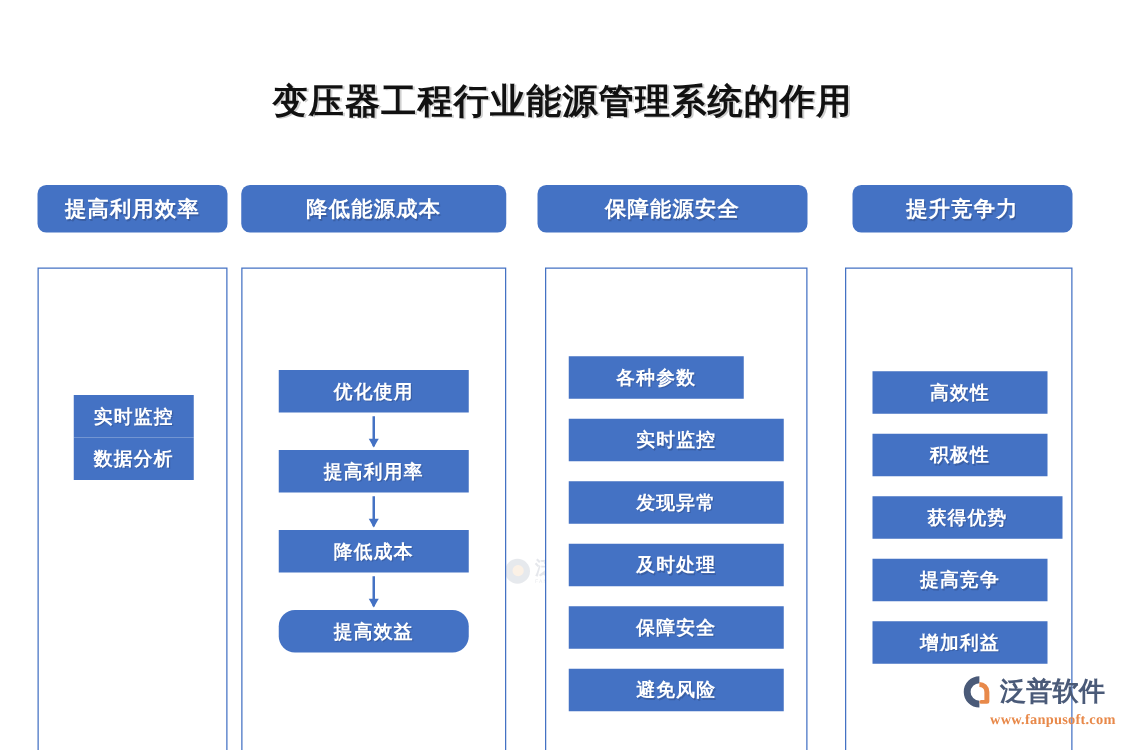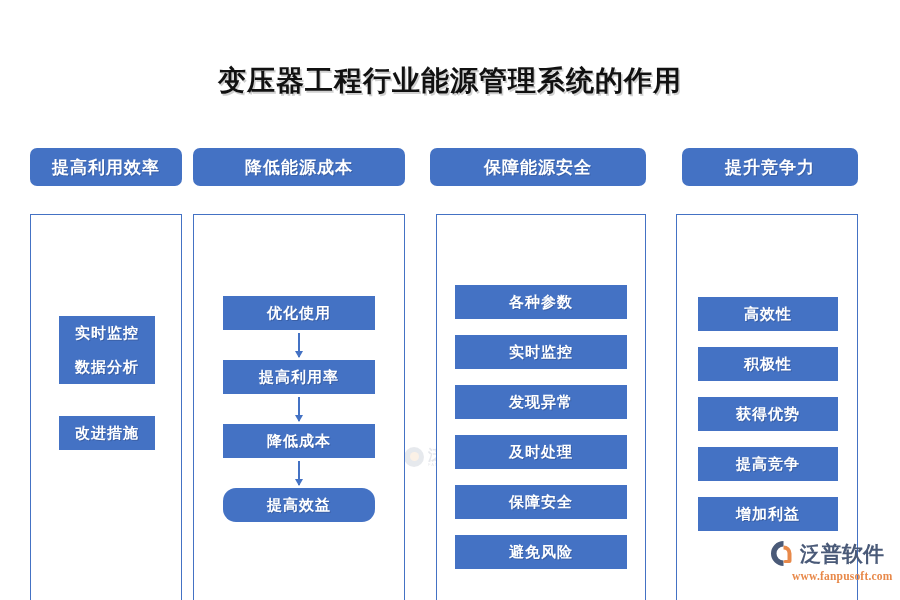--- a/index.html
+++ b/index.html
@@ -160,52 +160,51 @@
       <div class="wm-sub">FANPU SOFTWARE</div>
     </div>
   </div>
 
   <div class="columns" id="columns">
       <div class="column" style="left: 30px; width: 152px;">
         <div class="col-header">提高利用效率</div>
         <div class="col-body" style="left: 0px; width: 152px; height: 457px;">
           <div class="item" style="left: 28px; top: 101px; width: 96px; height: 34px;">实时监控</div>
           <div class="item" style="left: 28px; top: 135px; width: 96px; height: 34px;">数据分析</div>
-          <div class="item" style="left: 28px; top: 201px; width: 96px; height: 34px;">改进措施</div>
         </div>
       </div>
       <div class="column" style="left: 193px; width: 212px;">
         <div class="col-header">降低能源成本</div>
         <div class="col-body" style="left: 0px; width: 212px; height: 457px;">
           <div class="item" style="left: 29px; top: 81px; width: 152px; height: 34px;">优化使用</div>
           <div class="arrow" style="left: 104px; top: 118px; height: 24px;"></div>
           <div class="item" style="left: 29px; top: 145px; width: 152px; height: 34px;">提高利用率</div>
           <div class="arrow" style="left: 104px; top: 182px; height: 24px;"></div>
           <div class="item" style="left: 29px; top: 209px; width: 152px; height: 34px;">降低成本</div>
           <div class="arrow" style="left: 104px; top: 246px; height: 24px;"></div>
           <div class="item" style="left: 29px; top: 273px; width: 152px; height: 34px; border-radius: 13px;">提高效益</div>
         </div>
       </div>
       <div class="column" style="left: 430px; width: 216px;">
         <div class="col-header">保障能源安全</div>
         <div class="col-body" style="left: 6px; width: 210px; height: 457px;">
-          <div class="item" style="left: 18px; top: 70px; width: 172px; height: 34px;">各种参数</div>
+          <div class="item" style="left: 18px; top: 70px; width: 140px; height: 34px;">各种参数</div>
           <div class="item" style="left: 18px; top: 120px; width: 172px; height: 34px;">实时监控</div>
           <div class="item" style="left: 18px; top: 170px; width: 172px; height: 34px;">发现异常</div>
           <div class="item" style="left: 18px; top: 220px; width: 172px; height: 34px;">及时处理</div>
           <div class="item" style="left: 18px; top: 270px; width: 172px; height: 34px;">保障安全</div>
           <div class="item" style="left: 18px; top: 320px; width: 172px; height: 34px;">避免风险</div>
         </div>
       </div>
       <div class="column" style="left: 682px; width: 176px;">
         <div class="col-header">提升竞争力</div>
         <div class="col-body" style="left: -6px; width: 182px; height: 457px;">
           <div class="item" style="left: 21px; top: 82px; width: 140px; height: 34px;">高效性</div>
           <div class="item" style="left: 21px; top: 132px; width: 140px; height: 34px;">积极性</div>
-          <div class="item" style="left: 21px; top: 182px; width: 140px; height: 34px;">获得优势</div>
+          <div class="item" style="left: 21px; top: 182px; width: 152px; height: 34px;">获得优势</div>
           <div class="item" style="left: 21px; top: 232px; width: 140px; height: 34px;">提高竞争</div>
           <div class="item" style="left: 21px; top: 282px; width: 140px; height: 34px;">增加利益</div>
         </div>
       </div>
     </div>
 
   <div class="logo">
     <div class="logo-row">
       <div class="logo-mark">
         <svg width="27" height="27" viewBox="0 0 27 27" aria-hidden="true">

